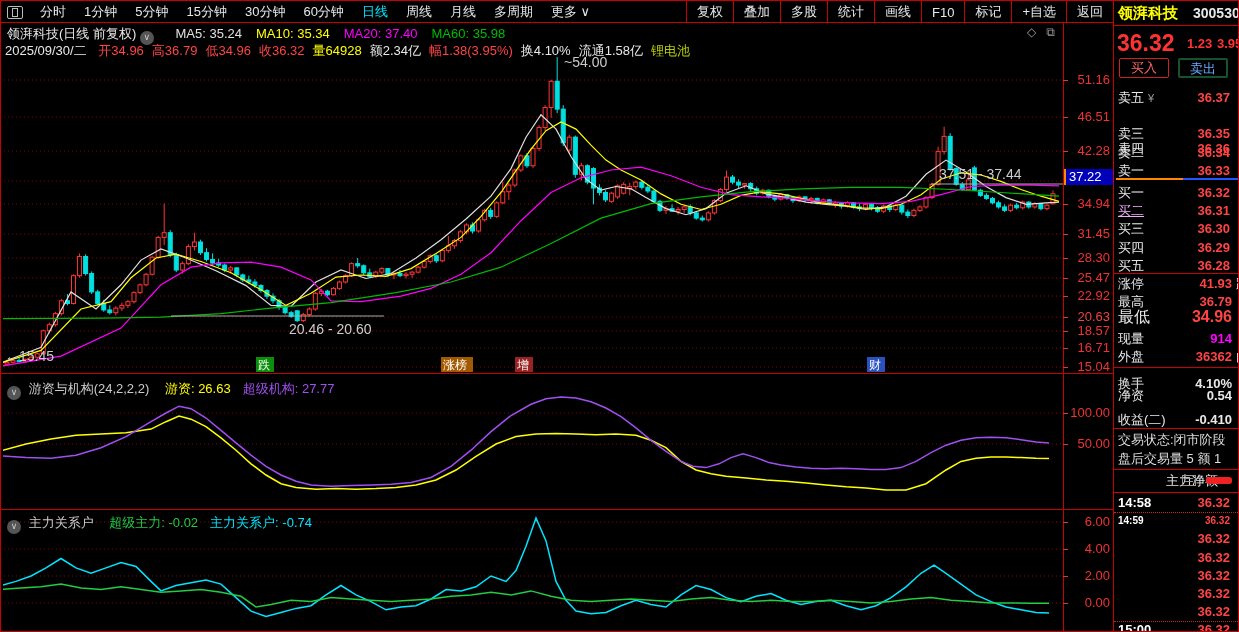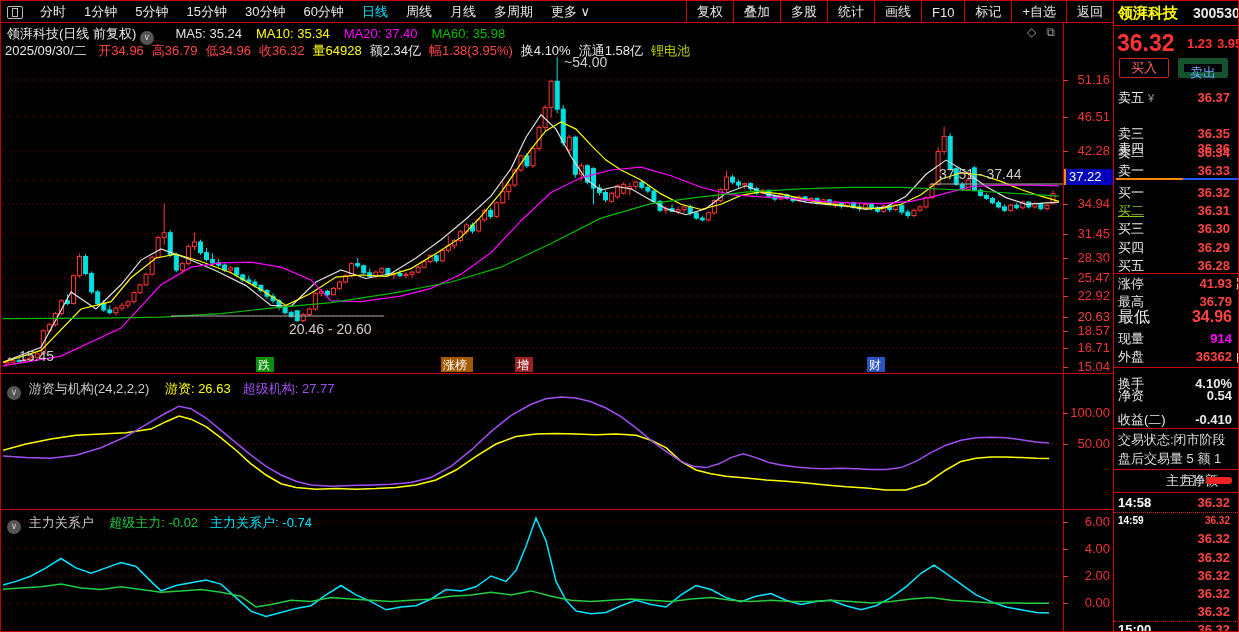--- a/index.html
+++ b/index.html
@@ -533,29 +533,29 @@
   <div class="vline" style="left:1112px;top:0;height:632px;"></div>
 
   <div id="rpanel">
     <div class="abs" style="left:4px;top:3px;color:#ffff00;font-size:15px;font-weight:bold;">领湃科技</div>
     <div class="abs" style="left:79px;top:4px;color:#e8e8e8;font-size:14px;font-weight:bold;">300530</div>
     <div class="hline" style="left:0;top:24px;width:126px;"></div>
     <div class="abs" style="left:3px;top:29px;color:#ff3333;font-size:23px;font-weight:bold;">36.32</div>
     <div class="abs" style="left:73px;top:35px;color:#ff3333;font-size:13px;font-weight:bold;">1.23</div>
     <div class="abs" style="left:103px;top:35px;color:#ff3333;font-size:13px;font-weight:bold;white-space:nowrap;">3.95%</div>
     <div class="qbtn" style="left:5px;border:1px solid #cc2222;color:#ff6666;">买入</div>
-    <div class="qbtn" style="left:64px;border:6px solid #14532d;color:#66aaff;text-align:center;">卖出</div>
+    <div class="qbtn" style="left:64px;border:2px solid #14532d;color:#66aaff;text-align:center;">卖出</div>
     <div id="queue">
         <div style="position: absolute; left: 4px; right: 2px; top: 88px; height: 18px; line-height: 18px; font-size: 13px;"><span style="color: rgb(232, 232, 232);">卖五</span><span style="color: rgb(153, 153, 153); margin-left: 4px; font-size: 11px;">¥</span><span style="position: absolute; right: 8px; color: rgb(255, 68, 68); font-weight: bold;">36.37</span></div>
         <div style="position: absolute; left: 4px; right: 2px; top: 106.2px; height: 18px; line-height: 18px; font-size: 13px; margin-top: 33px;"><span style="color: rgb(232, 232, 232);">卖四</span><span style="position: absolute; right: 8px; color: rgb(255, 68, 68); font-weight: bold;">36.36</span></div>
         <div style="position: absolute; left: 4px; right: 2px; top: 124.4px; height: 18px; line-height: 18px; font-size: 13px;"><span style="color: rgb(232, 232, 232);">卖三</span><span style="position: absolute; right: 8px; color: rgb(255, 68, 68); font-weight: bold;">36.35</span></div>
         <div style="position: absolute; left: 4px; right: 2px; top: 142.6px; height: 18px; line-height: 18px; font-size: 13px;"><span style="color: rgb(232, 232, 232);">卖二</span><span style="position: absolute; right: 8px; color: rgb(255, 68, 68); font-weight: bold;">36.34</span></div>
         <div style="position: absolute; left: 4px; right: 2px; top: 160.8px; height: 18px; line-height: 18px; font-size: 13px;"><span style="color: rgb(232, 232, 232);">卖一</span><span style="position: absolute; right: 8px; color: rgb(255, 68, 68); font-weight: bold;">36.33</span></div>
         <div style="position: absolute; left: 4px; right: 2px; top: 183px; height: 18px; line-height: 18px; font-size: 13px;"><span style="color: rgb(232, 232, 232);">买一</span><span style="position: absolute; right: 8px; color: rgb(255, 68, 68); font-weight: bold;">36.32</span></div>
-        <div style="position: absolute; left: 4px; right: 2px; top: 201.2px; height: 18px; line-height: 18px; font-size: 13px;"><span style="color: #84cc16; text-decoration: underline;">买二</span><span style="position: absolute; right: 8px; color: rgb(255, 68, 68); font-weight: bold;">36.31</span></div>
+        <div style="position: absolute; left: 4px; right: 2px; top: 201.2px; height: 18px; line-height: 18px; font-size: 13px;"><span style="color: #f0abfc; text-decoration: underline;">买二</span><span style="position: absolute; right: 8px; color: rgb(255, 68, 68); font-weight: bold;">36.31</span></div>
         <div style="position: absolute; left: 4px; right: 2px; top: 219.4px; height: 18px; line-height: 18px; font-size: 13px;"><span style="color: rgb(232, 232, 232);">买三</span><span style="position: absolute; right: 8px; color: rgb(255, 68, 68); font-weight: bold;">36.30</span></div>
         <div style="position: absolute; left: 4px; right: 2px; top: 237.6px; height: 18px; line-height: 18px; font-size: 13px;"><span style="color: rgb(232, 232, 232);">买四</span><span style="position: absolute; right: 8px; color: rgb(255, 68, 68); font-weight: bold;">36.29</span></div>
         <div style="position: absolute; left: 4px; right: 2px; top: 255.8px; height: 18px; line-height: 18px; font-size: 13px;"><span style="color: rgb(232, 232, 232);">买五</span><span style="position: absolute; right: 8px; color: rgb(255, 68, 68); font-weight: bold;">36.28</span></div>
       </div>
     <div class="abs" style="left:2px;top:177px;width:122px;height:2px;background:linear-gradient(to right,#ff8800 0 55%,#2255ff 55% 100%);"></div>
     <div class="hline" style="left:0;top:272px;width:126px;"></div>
     <div id="stats">
         <div style="position: absolute; left: 4px; right: 0px; top: 274px; height: 18px; line-height: 18px; font-size: 13px;"><span style="color: rgb(232, 232, 232);">涨停</span><span style="position: absolute; right: 8px; color: rgb(255, 68, 68); font-weight: bold;">41.93</span><span style="position: absolute; left: 118px; color: rgb(232, 232, 232);">跌</span></div>
         <div style="position: absolute; left: 4px; right: 0px; top: 292.3px; height: 18px; line-height: 18px; font-size: 13px;"><span style="color: rgb(232, 232, 232);">最高</span><span style="position: absolute; right: 8px; color: rgb(255, 68, 68); font-weight: bold;">36.79</span></div>
         <div style="position: absolute; left: 4px; right: 0px; top: 307px; height: 18px; line-height: 18px; font-size: 16px;"><span style="color: rgb(232, 232, 232);">最低</span><span style="position: absolute; right: 8px; color: rgb(255, 68, 68); font-weight: bold;">34.96</span></div>

